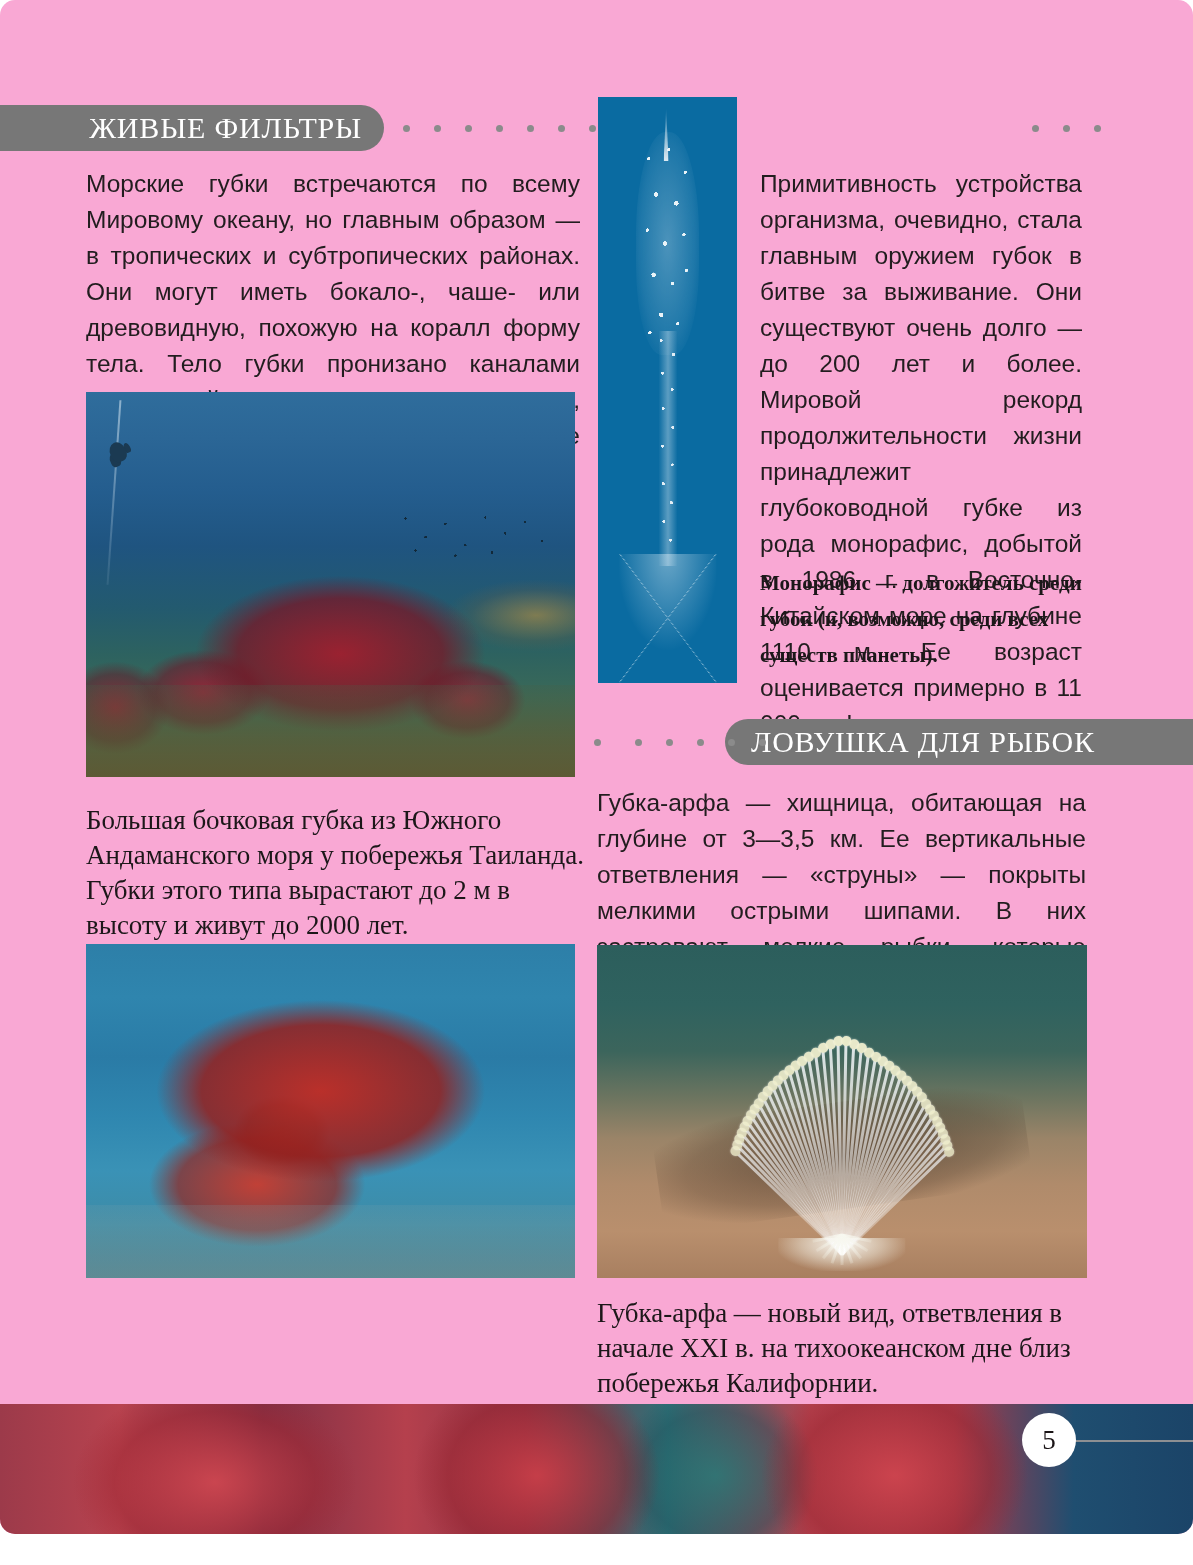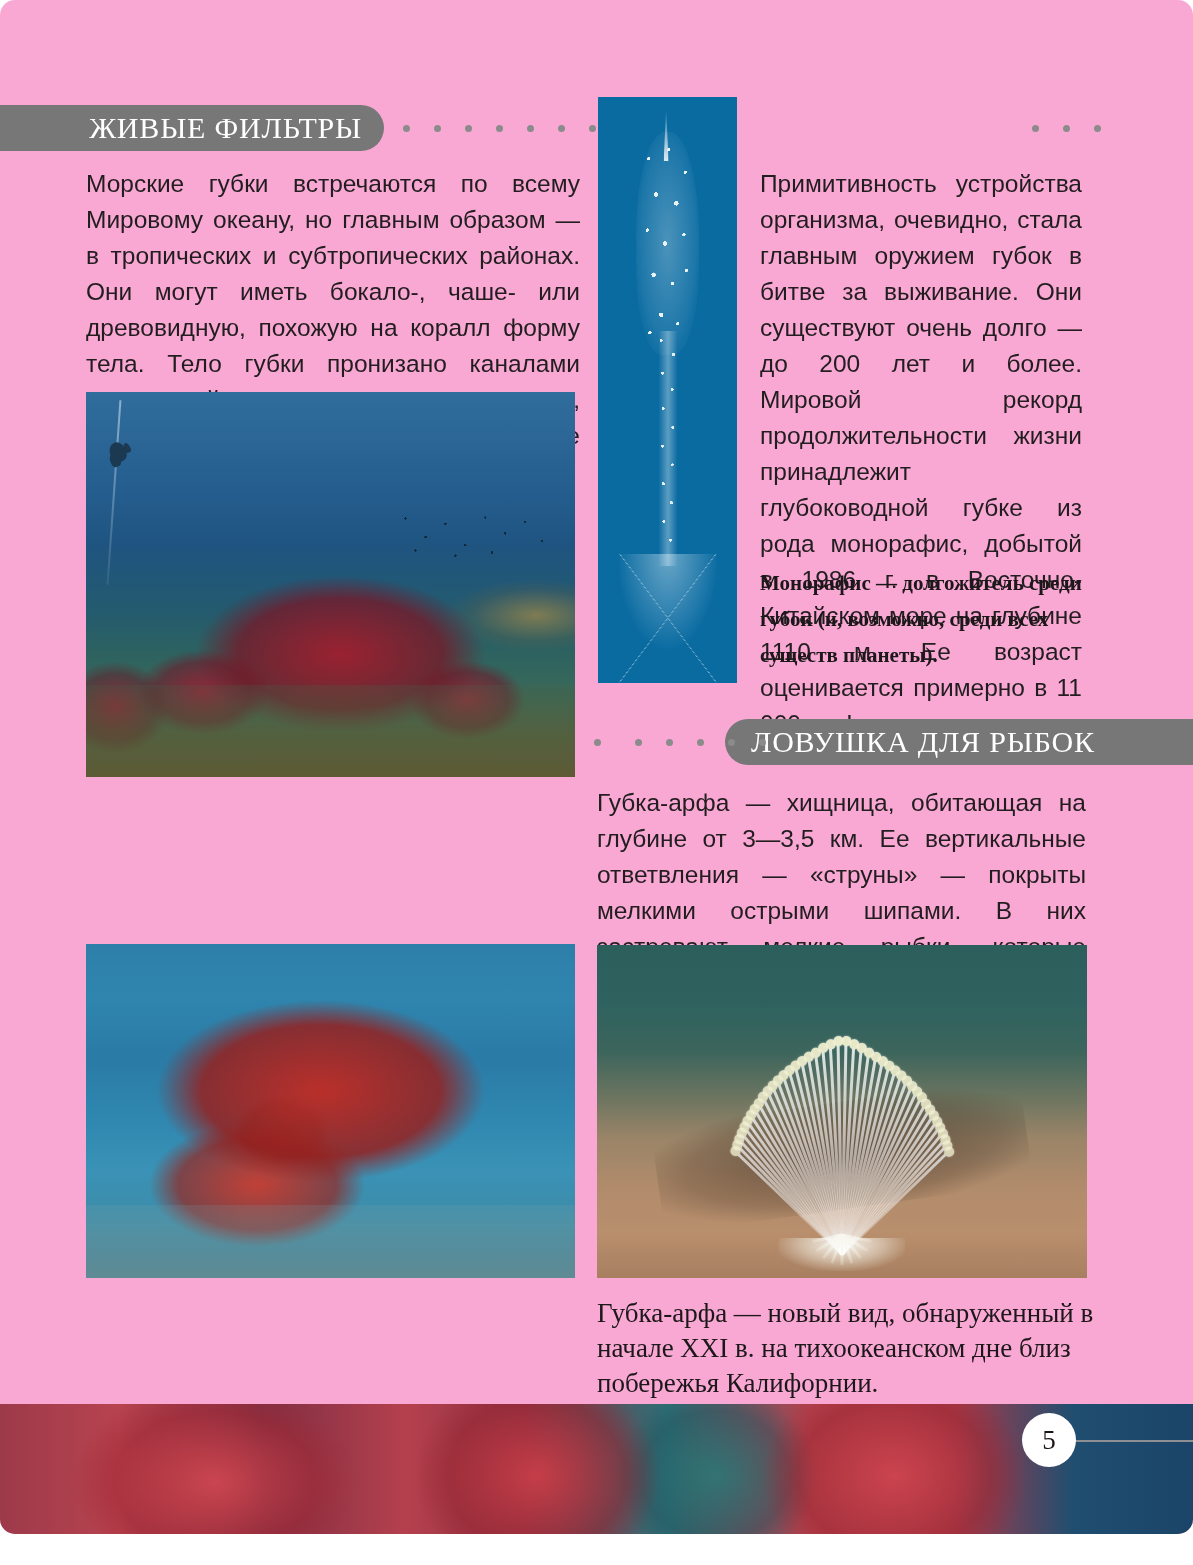--- a/index.html
+++ b/index.html
@@ -296,20 +296,21 @@
 
   <div class="body-text" style="left:86px; top:166px; width:494px;">Морские губки встречаются по всему Мировому океану, но главным образом — в тропических и субтропических районах. Они могут иметь бокало-, чаше- или древовидную, похожую на коралл форму тела. Тело губки пронизано каналами водоносной системы, отфильтровывающей мелкие пищевые частицы из воды.</div>
 
   <div class="photo ph-reef" style="left:86px; top:392px; width:489px; height:385px;">
     <div class="bubbleline"></div>
     <div class="diver"></div>
     <div class="fishswarm"></div>
     <div class="floor"></div>
   </div>
 
+  <div class="caption" style="left:86px; top:803px; width:500px;">Большая бочковая губка из Южного Андаманского моря у побережья Таиланда. Губки этого типа вырастают до 2 м в высоту и живут до 2000 лет.</div>
 
   <div class="photo ph-eel" style="left:86px; top:944px; width:489px; height:334px;">
     <div class="sand"></div>
   </div>
 
 
   <div class="photo ph-mono" style="left:598px; top:97px; width:139px; height:586px;">
     <div class="spike"></div>
     <div class="body"></div>
     <div class="stalk"></div>
@@ -397,21 +398,21 @@
         <div class="root" style="left: 50%; bottom: 4%; position: absolute; transform: translateX(-50%) rotate(-39deg);"></div>
         <div class="root" style="left: 50%; bottom: 4%; position: absolute; transform: translateX(-50%) rotate(-19.5deg);"></div>
         <div class="root" style="left: 50%; bottom: 4%; position: absolute; transform: translateX(-50%) rotate(0deg);"></div>
         <div class="root" style="left: 50%; bottom: 4%; position: absolute; transform: translateX(-50%) rotate(19.5deg);"></div>
         <div class="root" style="left: 50%; bottom: 4%; position: absolute; transform: translateX(-50%) rotate(39deg);"></div>
         <div class="root" style="left: 50%; bottom: 4%; position: absolute; transform: translateX(-50%) rotate(58.5deg);"></div>
         <div class="root" style="left: 50%; bottom: 4%; position: absolute; transform: translateX(-50%) rotate(78deg);"></div>
       </div>
   </div>
 
-  <div class="caption" style="left:597px; top:1296px; width:500px;">Губка-арфа — новый вид, обнаруженный в начале XXI в. на тихоокеанском дне близ побережья Калифорнии.</div>
+  <div class="caption" style="left:597px; top:1296px; width:500px;">Губка-арфа — новый вид, ответвления в начале XXI в. на тихоокеанском дне близ побережья Калифорнии.</div>
 
   <div class="bottom-strip"></div>
 
   <div class="page-rule" style="left:1075px; bottom:92px; width:118px;"></div>
 
   <div class="page-badge" style="left:1022px; bottom:67px;">
     <span>5</span>
   </div>
 
 </div>

